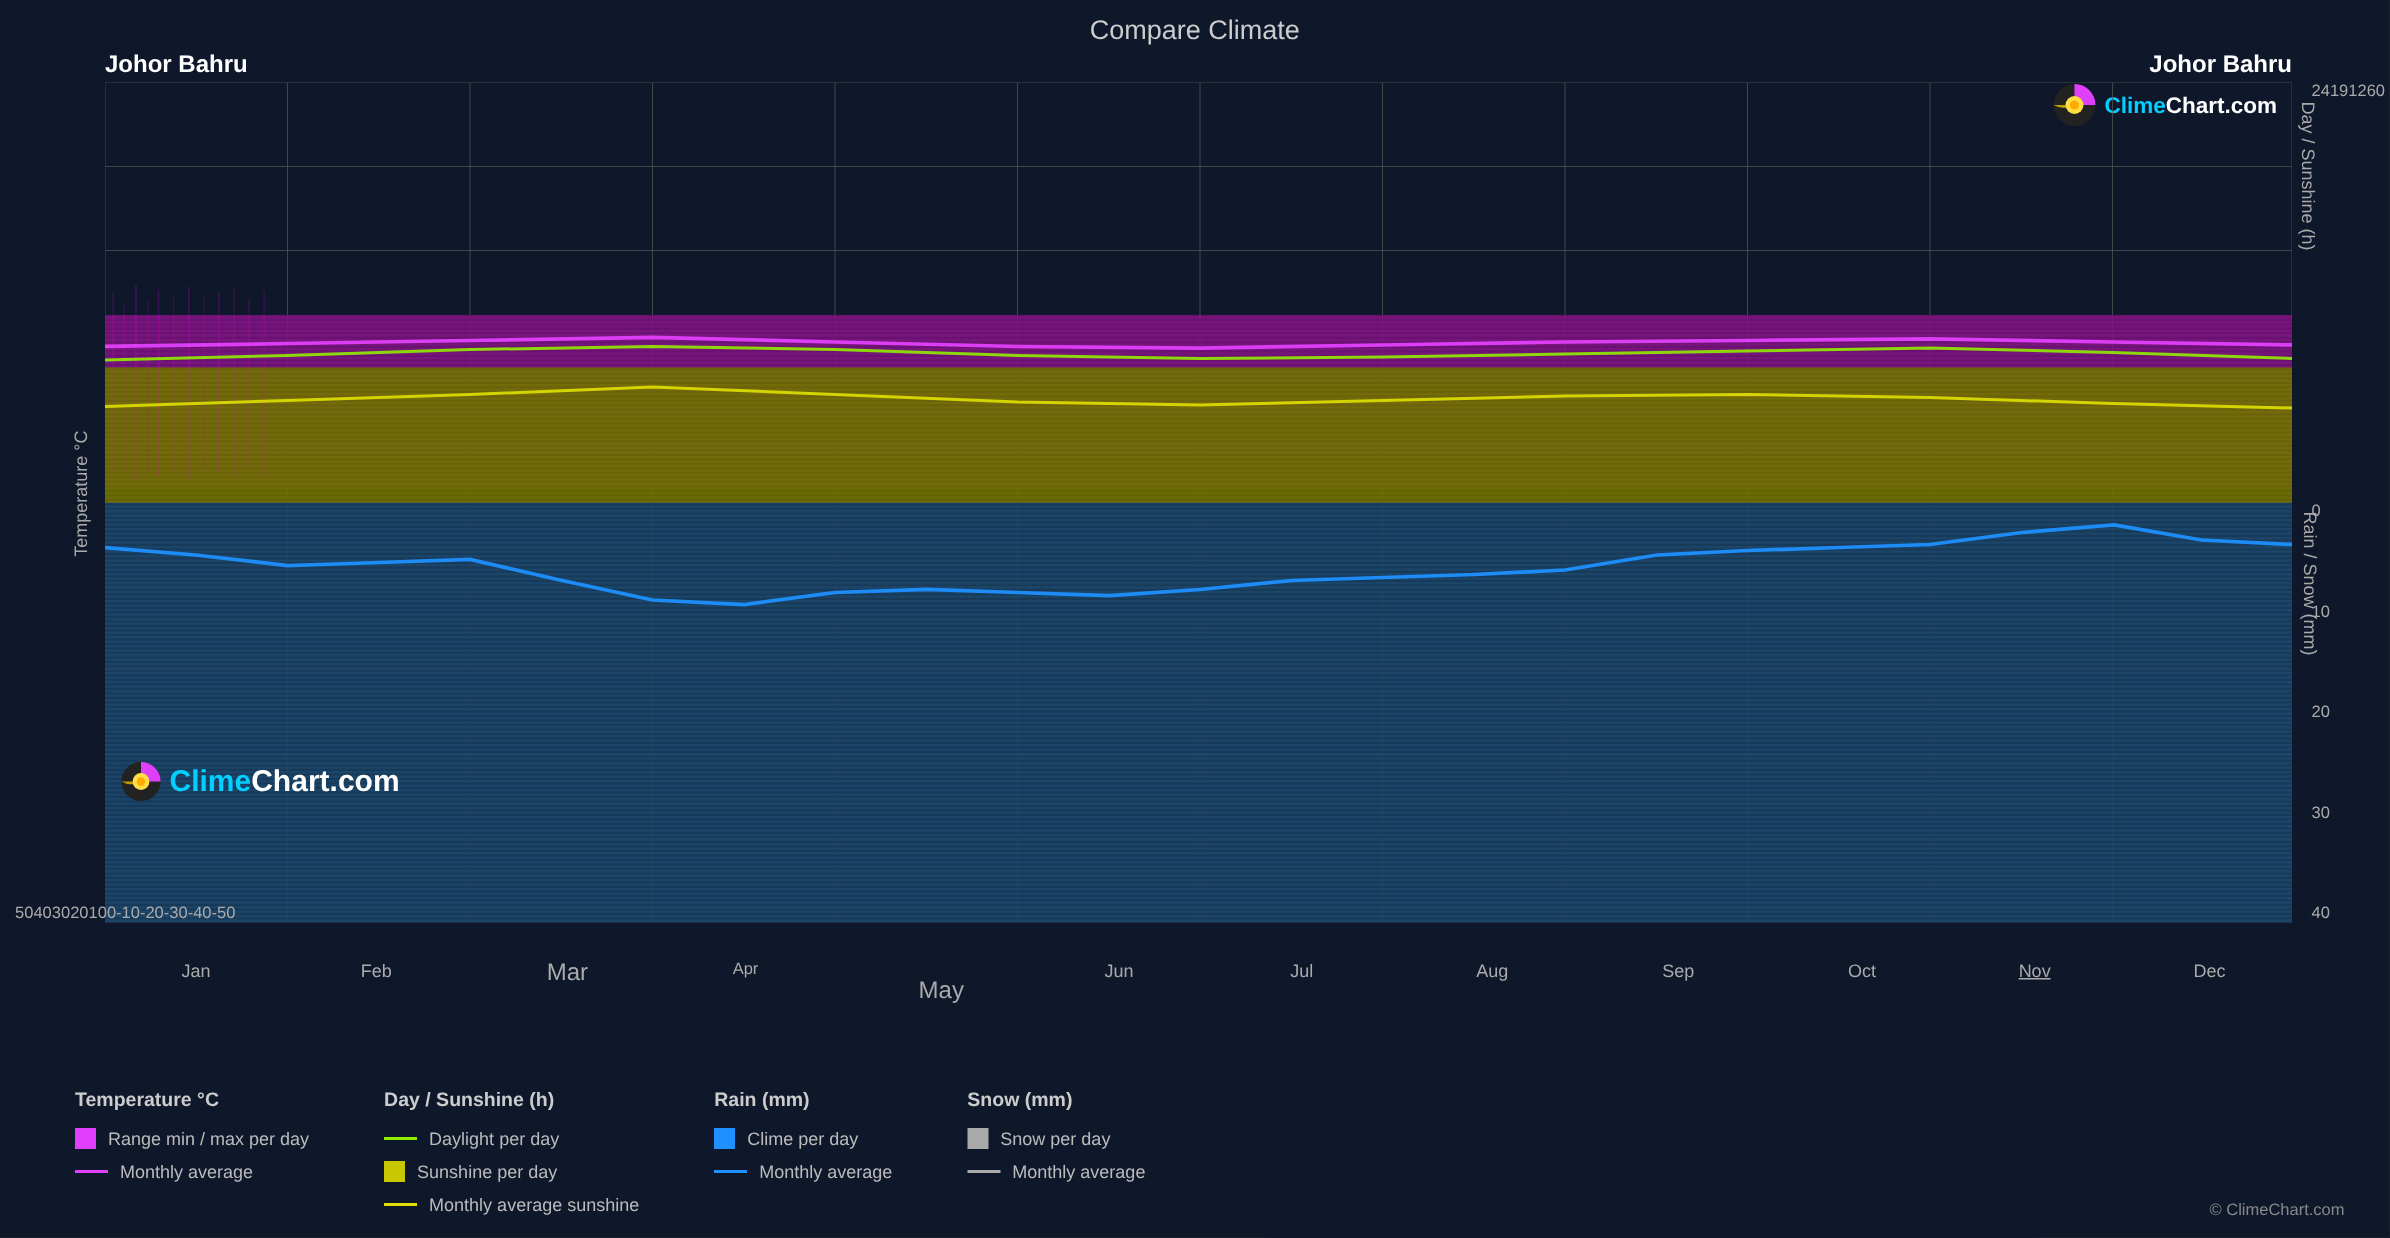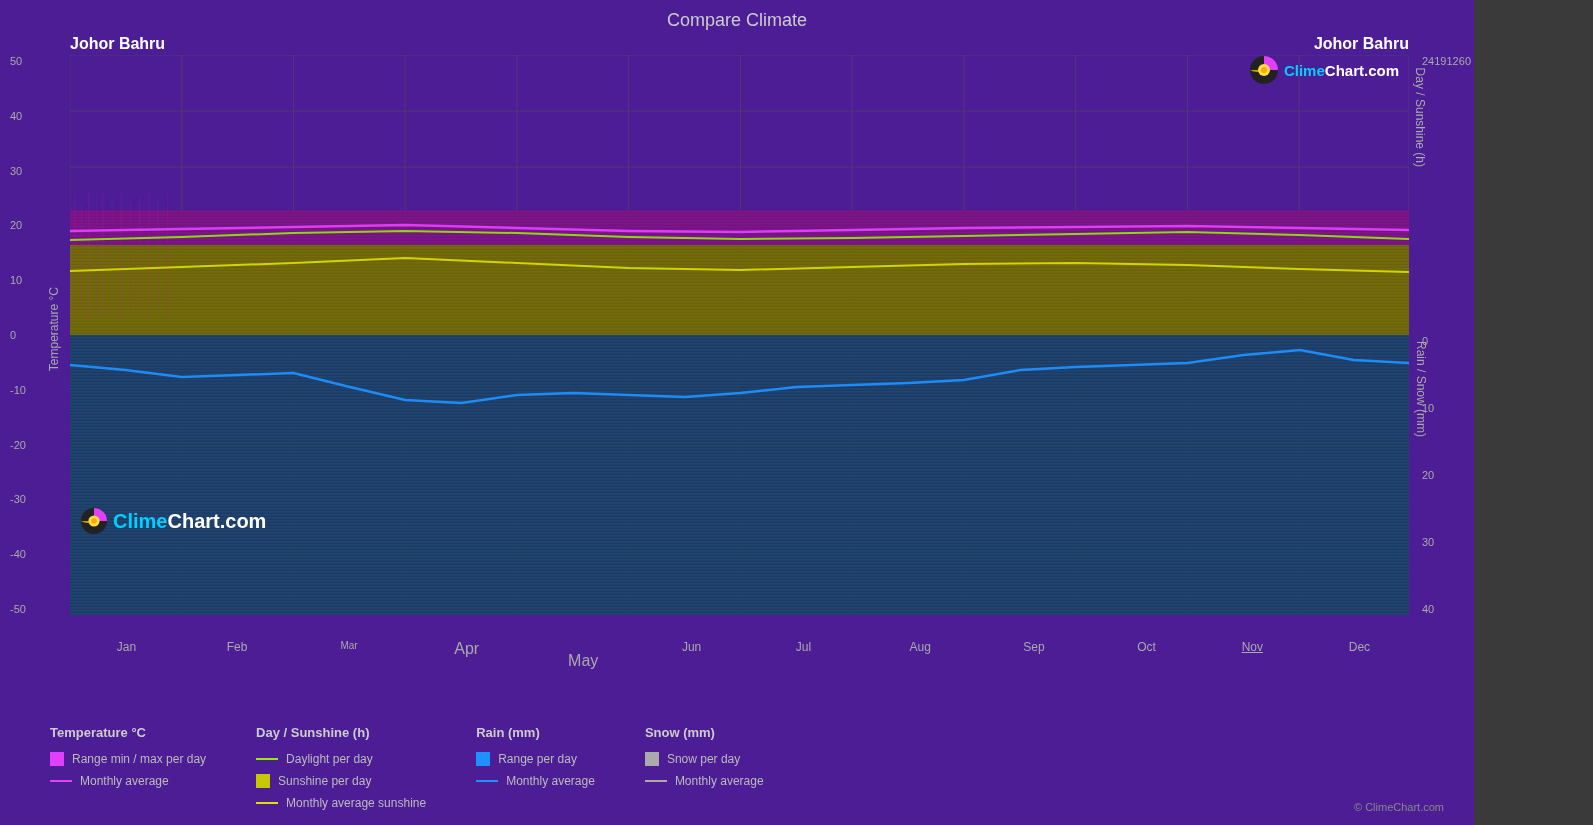--- a/index.html
+++ b/index.html
@@ -6,23 +6,23 @@
     body {
       background: #3a3a3a;
       width: 1593px;
       height: 825px;
       font-family: Arial, sans-serif;
       color: #ccc;
       overflow: hidden;
     }
 
     .main-container {
-      width: 1474px;
+      width: 1593px;
       height: 825px;
-      background: #4c1d95;
+      background: #0f172a;
       position: relative;
     }
 
     .page-title {
       text-align: center;
       color: #ccc;
       font-size: 18px;
       padding: 10px 0 5px 0;
       font-weight: normal;
     }
@@ -154,21 +154,21 @@
 
   <div class="y-axis-label-left">Temperature °C</div>
 
   <div class="y-axis-label-right-top">Day / Sunshine (h)</div>
 
   <div class="y-axis-label-right-bottom">Rain / Snow (mm)</div>
 
   <div style="position:absolute; top:55px; left:70px; right:65px; height:560px;">
 
     
-    <div style="position:absolute; left:-60px; top:0; width:55px; height:100%; display:flex; flex-direction:column; justify-content:space-between; align-items:flex-start; padding: 0 5px 0 0;">
+    <div style="position:absolute; left:-60px; top:0; width:55px; height:100%; display:flex; flex-direction:row; justify-content:space-between; align-items:flex-end; padding: 0 5px 0 0;">
       <span class="axis-label">50</span>
       <span class="axis-label">40</span>
       <span class="axis-label">30</span>
       <span class="axis-label">20</span>
       <span class="axis-label">10</span>
       <span class="axis-label">0</span>
       <span class="axis-label">-10</span>
       <span class="axis-label">-20</span>
       <span class="axis-label">-30</span>
       <span class="axis-label">-40</span>
@@ -280,22 +280,22 @@
       </svg>
       <span style="font-size:20px; font-weight:bold;">
         <span style="color:#00cfff;">Clime</span><span style="color:#fff;">Chart.com</span>
       </span>
     </div>
 
     
     <div style="position:absolute; bottom:-25px; left:0; right:0; display:flex;">
       <span style="position:absolute; left:3.5%; color:#aaa; font-size:12px;">Jan</span>
       <span style="position:absolute; left:11.7%; color:#aaa; font-size:12px;">Feb</span>
-      <span style="position:absolute; left:20.2%; color:#aaa; font-size:10px;">Mar</span>
-      <span style="position:absolute; left:28.7%; color:#aaa; font-size:16px;">Apr</span>
+      <span style="position:absolute; left:20.2%; color:#aaa; font-size:16px;">Mar</span>
+      <span style="position:absolute; left:28.7%; color:#aaa; font-size:11px;">Apr</span>
       <span style="position:absolute; left:37.2%; color:#aaa; font-size:16px;margin-top:12px;">May</span>
       <span style="position:absolute; left:45.7%; color:#aaa; font-size:12px;">Jun</span>
       <span style="position:absolute; left:54.2%; color:#aaa; font-size:12px;">Jul</span>
       <span style="position:absolute; left:62.7%; color:#aaa; font-size:12px;">Aug</span>
       <span style="position:absolute; left:71.2%; color:#aaa; font-size:12px;">Sep</span>
       <span style="position:absolute; left:79.7%; color:#aaa; font-size:12px;">Oct</span>
       <span style="position:absolute; left:87.5%; color:#aaa; font-size:12px;text-decoration:underline;">Nov</span>
       <span style="position:absolute; left:95.5%; color:#aaa; font-size:12px;">Dec</span>
     </div>
 
@@ -328,21 +328,21 @@
       <div class="legend-item">
         <div style="width:22px; height:2px; background:#e0e000; flex-shrink:0;"></div>
         <span>Monthly average sunshine</span>
       </div>
     </div>
 
     <div class="legend-column">
       <div class="legend-title">Rain (mm)</div>
       <div class="legend-item">
         <div style="width:14px; height:14px; background:#1e90ff; flex-shrink:0;"></div>
-        <span>Range per day</span>
+        <span>Clime per day</span>
       </div>
       <div class="legend-item">
         <div style="width:22px; height:2px; background:#1e90ff; flex-shrink:0;"></div>
         <span>Monthly average</span>
       </div>
     </div>
 
     <div class="legend-column">
       <div class="legend-title">Snow (mm)</div>
       <div class="legend-item">

